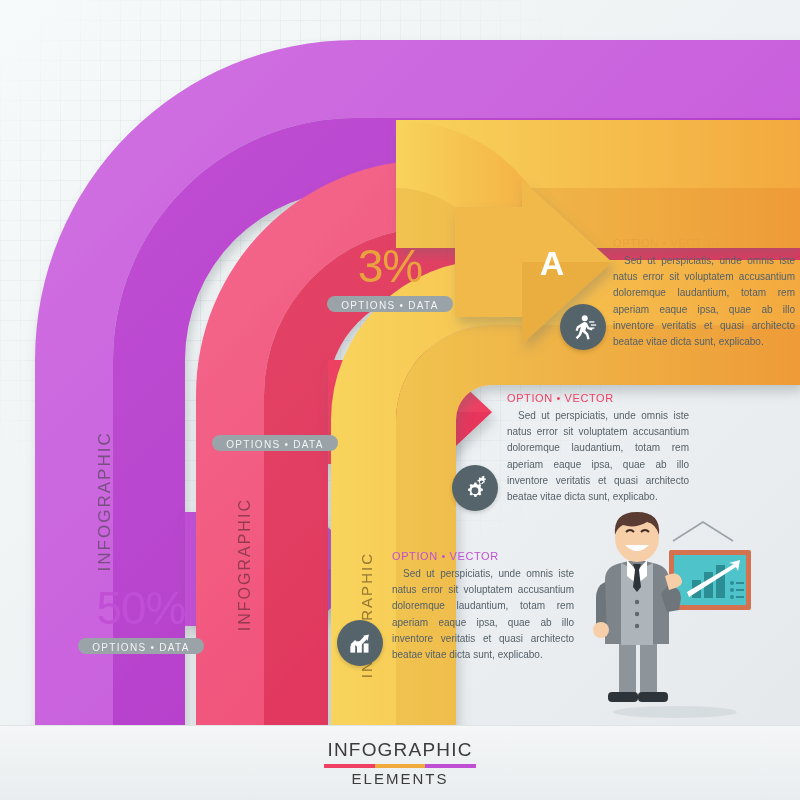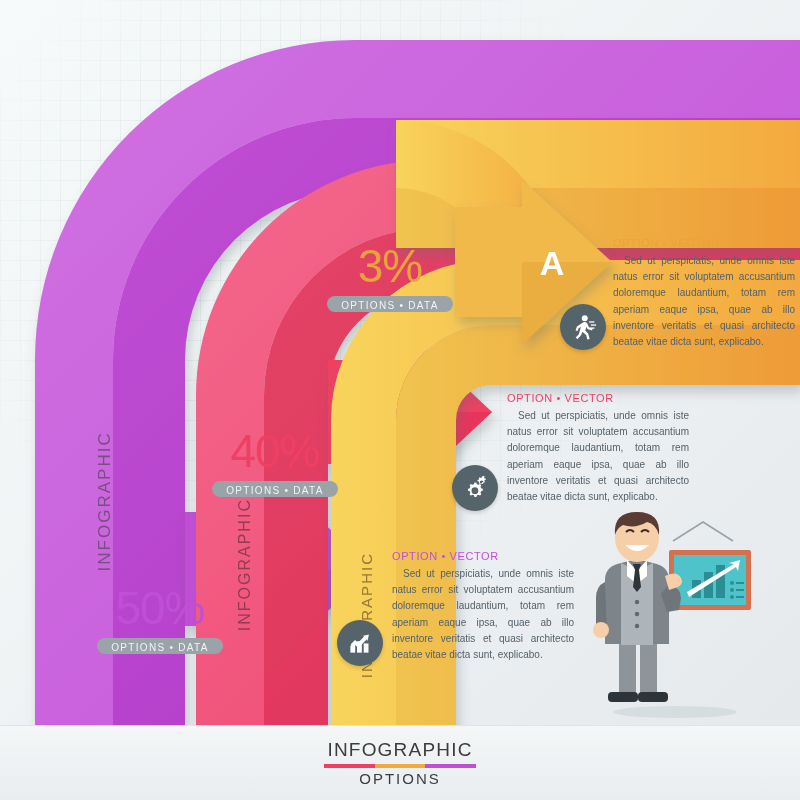--- a/index.html
+++ b/index.html
@@ -49,21 +49,21 @@
     color:#f2f4f5;
     font-size:10px;
     letter-spacing:1.3px;
     padding:4px 14px 1px;
     border-radius:11px;
   }
   #pct-a { left:305px; top:243px; }
   #pct-a .num { color:#e8a33d; }
   #pct-b { left:190px; top:428px; }
   #pct-b .num { color:#ef3f62; }
-  #pct-c { left:75px; top:585px; }
+  #pct-c { left:56px; top:585px; }
   #pct-c .num { color:#c14fd6; }
 
   
   .optblock { position:absolute; width:182px; }
   .optblock .head {
     font-size:11px;
     letter-spacing:.6px;
     margin-bottom:4px;
     white-space:nowrap;
     margin-top:15px;
@@ -204,21 +204,20 @@
     <text font-family="Liberation Sans, sans-serif" font-size="15" letter-spacing="2" fill="#7d6128" fill-opacity=".8">
       <textPath href="#arcYel" startOffset="14%">INFOGRAPHIC</textPath>
     </text>
   </svg>
 
   <div class="pct" id="pct-a">
     <div class="num">3%</div>
     <span class="pill">OPTIONS • DATA</span>
   </div>
   <div class="pct" id="pct-b">
-    <div class="num">40%</div>
     <span class="pill">OPTIONS • DATA</span>
   </div>
   <div class="pct" id="pct-c">
     <div class="num">50%</div>
     <span class="pill">OPTIONS • DATA</span>
   </div>
 
   <div class="optblock" id="opt-a">
     <div class="head">OPTION • VECTOR</div>
     <div class="body">Sed ut perspiciatis, unde omnis iste natus error sit voluptatem accusantium doloremque laudantium, totam rem aperiam eaque ipsa, quae ab illo inventore veritatis et quasi architecto beatae vitae dicta sunt, explicabo.</div>
@@ -300,16 +299,16 @@
     <path d="M42 37 q12 12 24 0 z" fill="#ffffff"></path>
   </svg>
 
   <div id="footer">
     <div class="t1">INFOGRAPHIC</div>
     <div class="bar">
       <i style="background:#ef3f62"></i>
         <i style="background:#f0ab3e"></i>
         <i style="background:#c14fd6"></i>
     </div>
-    <div class="t2">OPTIONS</div>
+    <div class="t2">ELEMENTS</div>
   </div>
 
 </div>
 
 </body></html>

